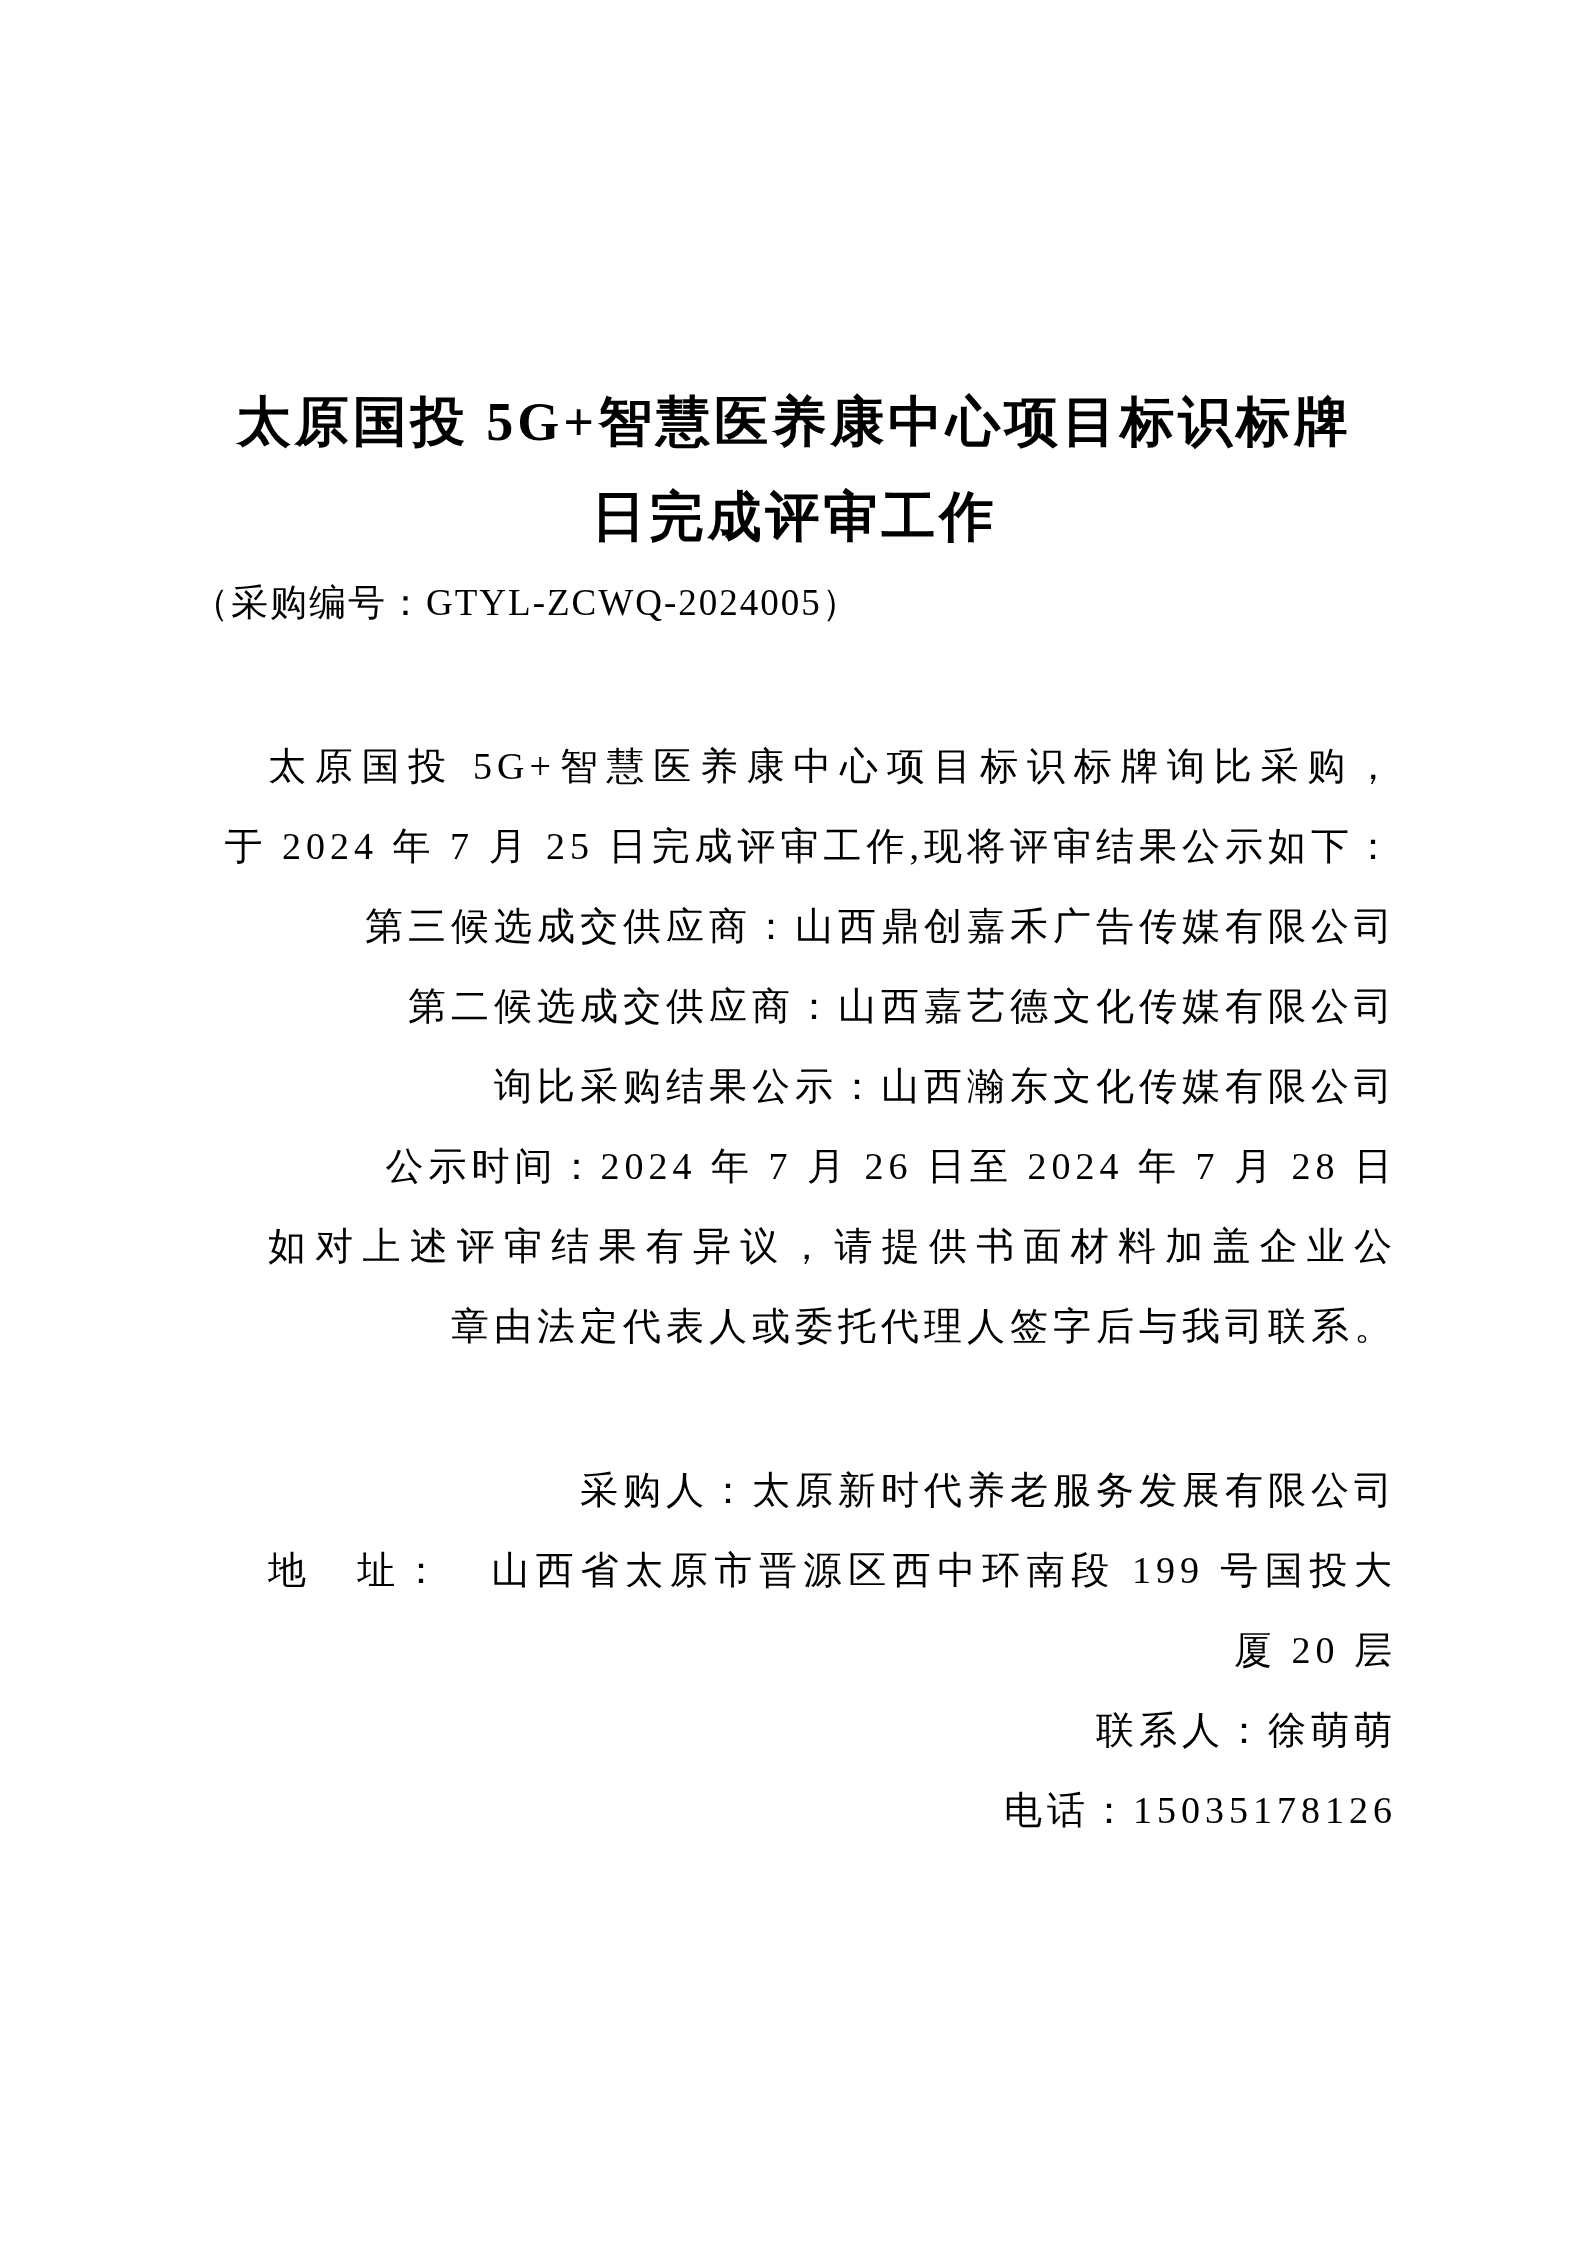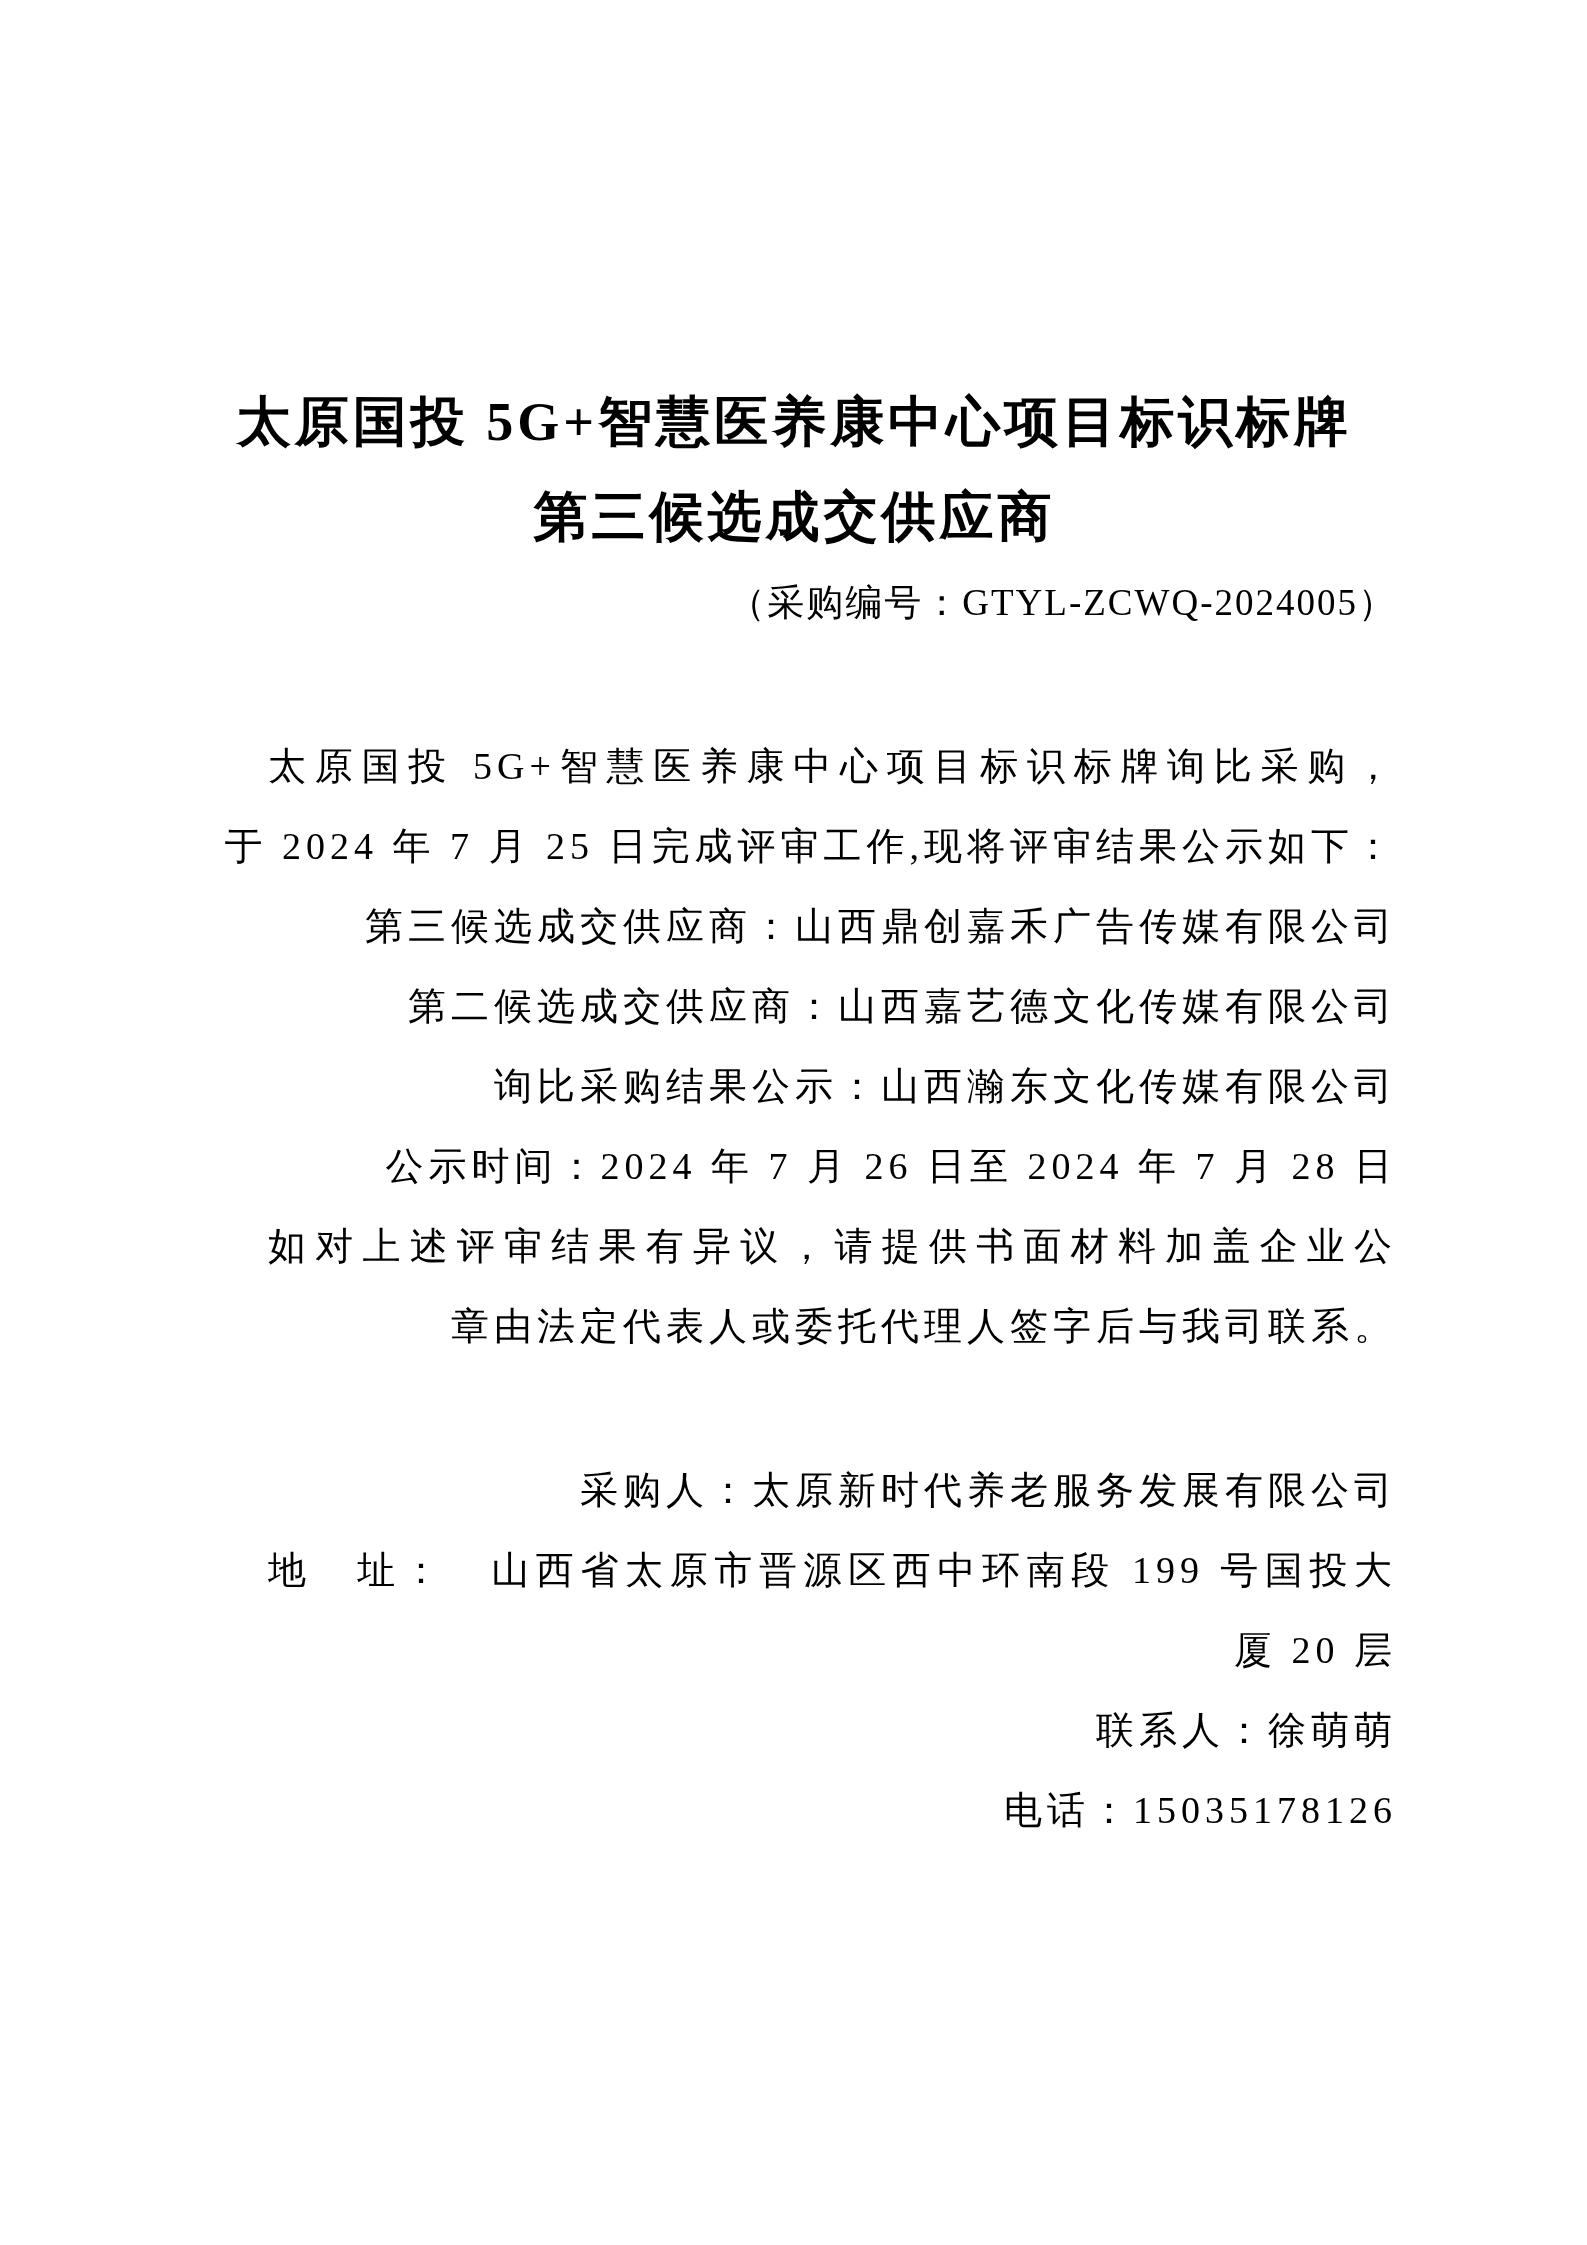--- a/index.html
+++ b/index.html
@@ -19,21 +19,21 @@
     overflow: hidden;
   }
   .doc-title {
     text-align: center;
     font-weight: bold;
     font-size: 54px;
     line-height: 95px;
     letter-spacing: 4px;
   }
   .doc-subtitle {
-    text-align: right;
+    text-align: left;
     font-size: 37px;
     line-height: 60px;
     margin-top: 8px;
     letter-spacing: 2px;
   }
   .body-block {
     margin-top: 93px;
   }
   .contact-block {
     margin-top: 84px;
@@ -52,21 +52,21 @@
     text-align-last: justify;
   }
 </style>
 </head>
 <body>
 
 <div class="page">
 
   <div class="doc-title">
     <div>太原国投 5G+智慧医养康中心项目标识标牌</div>
-    <div>第三候选成交供应商</div>
+    <div>日完成评审工作</div>
   </div>
 
   <div class="doc-subtitle">（采购编号：GTYL-ZCWQ-2024005）</div>
 
   <div class="body-block">
     <div class="line indent stretch">太原国投 5G+智慧医养康中心项目标识标牌询比采购，</div>
     <div class="line">于 2024 年 7 月 25 日完成评审工作,现将评审结果公示如下：</div>
     <div class="line indent">第三候选成交供应商：山西鼎创嘉禾广告传媒有限公司</div>
     <div class="line indent">第二候选成交供应商：山西嘉艺德文化传媒有限公司</div>
     <div class="line indent">询比采购结果公示：山西瀚东文化传媒有限公司</div>

